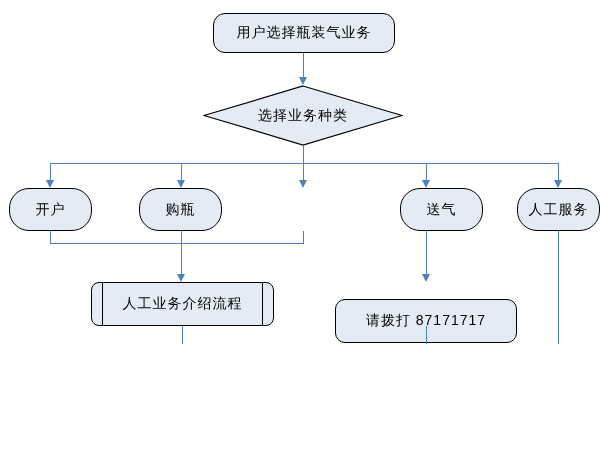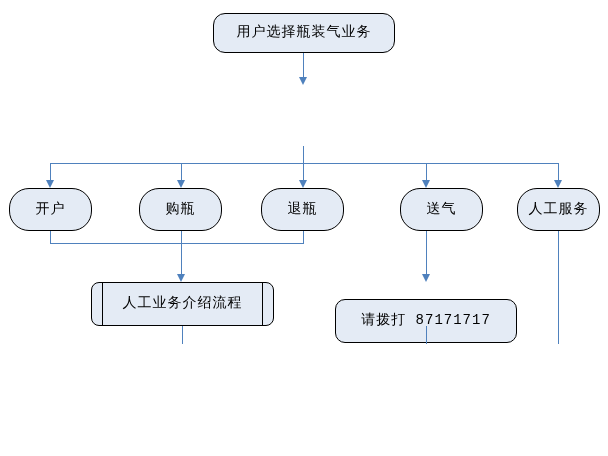--- a/index.html
+++ b/index.html
@@ -5,21 +5,21 @@
   html, body {
     margin: 0;
     padding: 0;
     background: #ffffff;
   }
   #stage {
     position: relative;
     width: 608px;
     height: 344px;
     background: #ffffff;
-    font-family: Liberation Mono, monospace;
+    font-family: Liberation Sans, sans-serif;
     font-size: 14px;
     color: #000000;
     overflow: hidden;
   }
   .node {
     position: absolute;
     box-sizing: border-box;
     background: #e4ebf5;
     border: 1px solid #000000;
     display: flex;
@@ -91,32 +91,35 @@
 </style>
 </head>
 <body>
 
 <div id="stage">
 
   <div id="n-start" class="node r12">
     <span>用户选择瓶装气业务</span>
   </div>
 
+  <div id="n-decision">
+    <svg width="200" height="61" viewBox="0 0 200 61">
+      <polygon points="100,1 199,30.5 100,60 1,30.5" fill="#e4ebf5" stroke="#000000" stroke-width="1.2"></polygon>
+    </svg>
+    <div class="diamond-label">选择业务种类</div>
+  </div>
 
   <div id="n-kaihu" class="node r10">
     <span>开户</span>
   </div>
 
   <div id="n-goupin" class="node r10">
     <span>购瓶</span>
   </div>
 
-  <div id="n-tuiping" class="node r10">
-    <span>退瓶</span>
-  </div>
 
   <div id="n-songqi" class="node r10">
     <span>送气</span>
   </div>
 
   <div id="n-rengong" class="node r10">
     <span>人工服务</span>
   </div>
 
   <div id="n-process" class="node r8">

